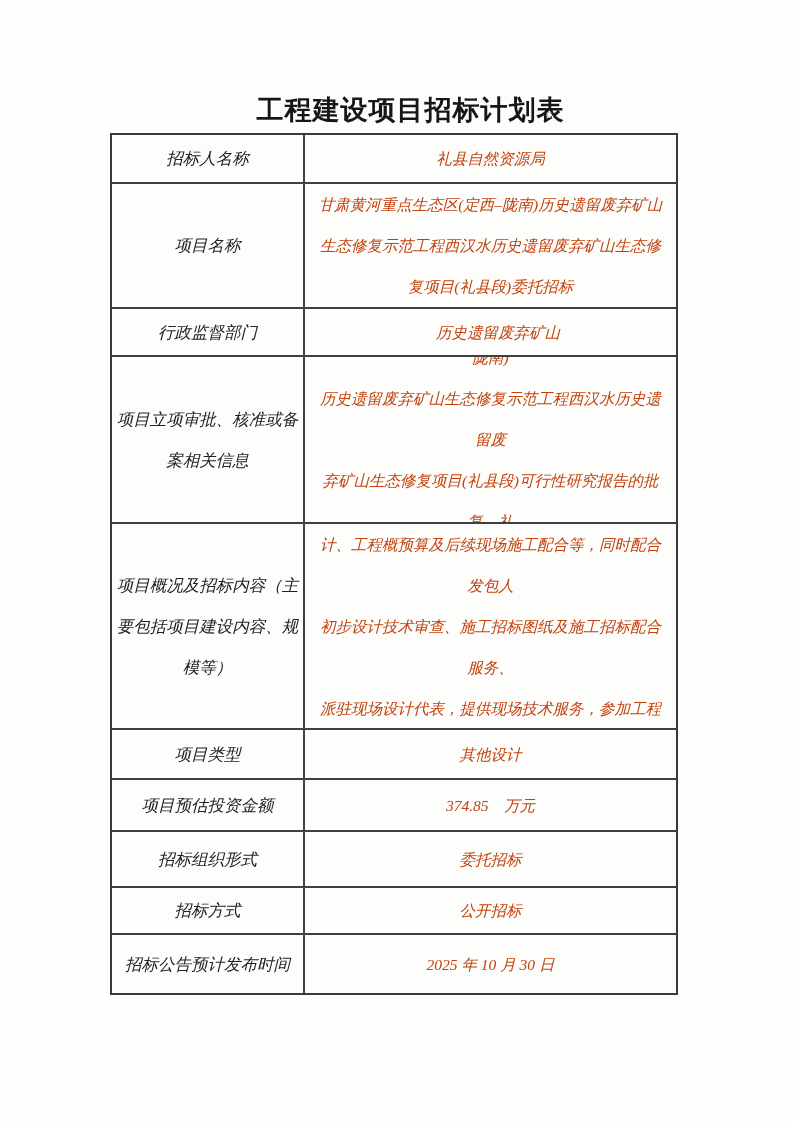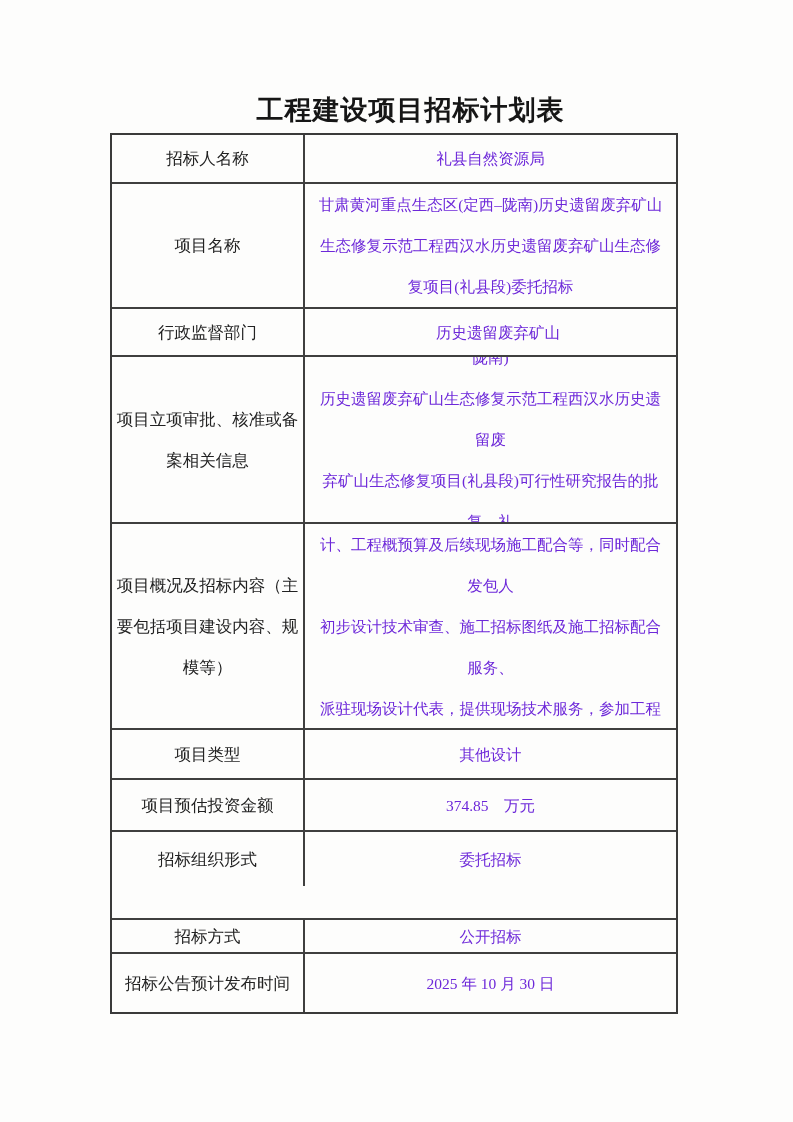--- a/index.html
+++ b/index.html
@@ -43,38 +43,39 @@
     font-family: "Liberation Serif", serif;
   }
 
   .bid-table {
     position: absolute;
     left: 110px;
     top: 133px;
     width: 568px;
     border: 2px solid #3a3a3a;
     background: #fdfdfc;
+    font-style: italic;
   }
 
   .row {
     display: grid;
     grid-template-columns: 193px 1fr;
   }
   .row + .row { border-top: 2px solid #3f3f3f; }
 
   
   .row:nth-child(1)  { height: 47px;  }
   .row:nth-child(2)  { height: 125px; }
   .row:nth-child(3)  { height: 48px; gap: 15px;  }
   .row:nth-child(4)  { height: 167px; }
   .row:nth-child(5)  { height: 206px; }
   .row:nth-child(6)  { height: 50px;  }
   .row:nth-child(7)  { height: 52px;  }
   .row:nth-child(8)  { height: 56px;  }
-  .row:nth-child(9)  { height: 34px; margin-top: 32px;  }
+  .row:nth-child(9)  { height: 47px;  }
   .row:nth-child(10) { height: 60px;  }
 
   .cell {
     display: flex;
     align-items: center;
     justify-content: center;
     text-align: center;
     white-space: pre-line;
     line-height: 41px;
     overflow: hidden;
@@ -83,21 +84,21 @@
   .cell.label {
     border-right: 2px solid #3f3f3f;
     font-size: 16.5px;
     padding: 0 4px;
     color: #222;
   }
 
   .cell.value {
     font-size: 15.5px;
     padding: 0 9px;
-    color: #6d28d9;
+    color: #c2410c;
     border-radius: 12px;
   }
 </style>
 </head>
 <body>
 
 <div class="page">
 
   <div class="doc-title">工程建设项目招标计划表</div>
 

